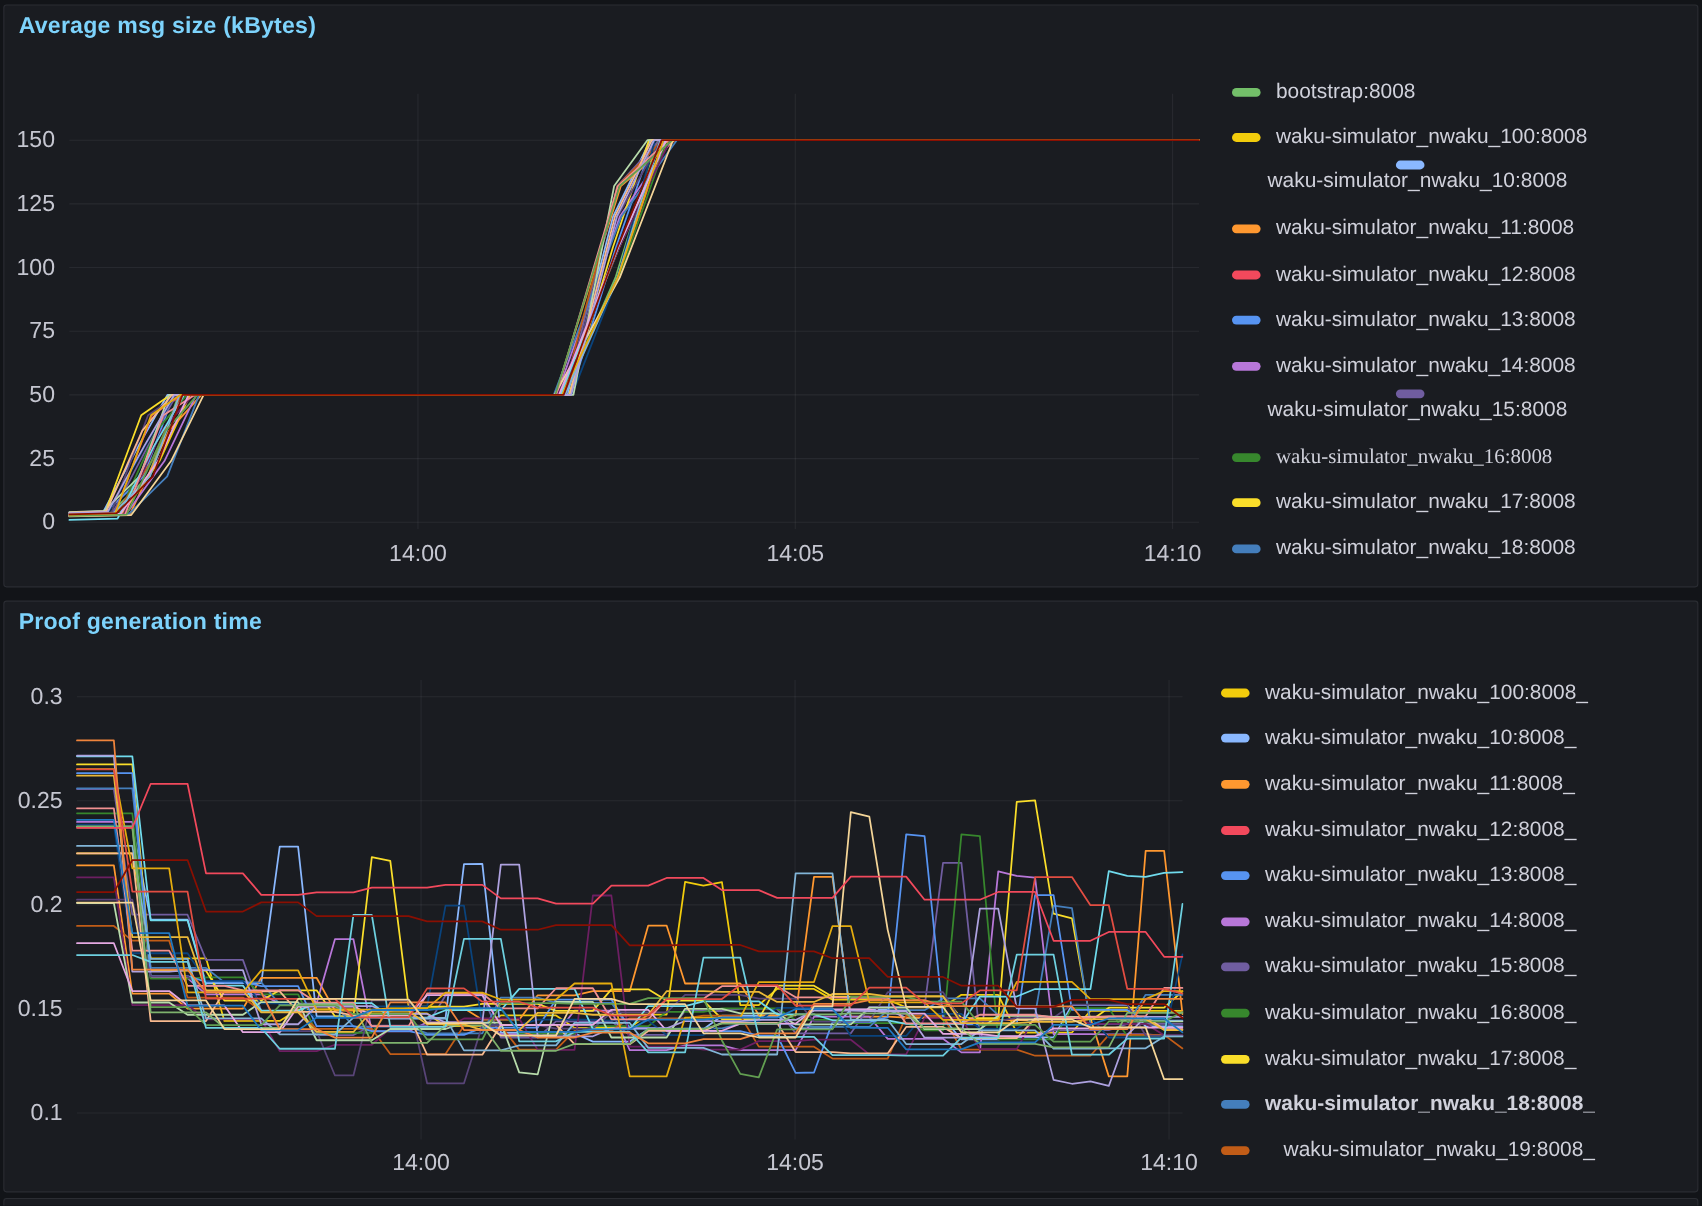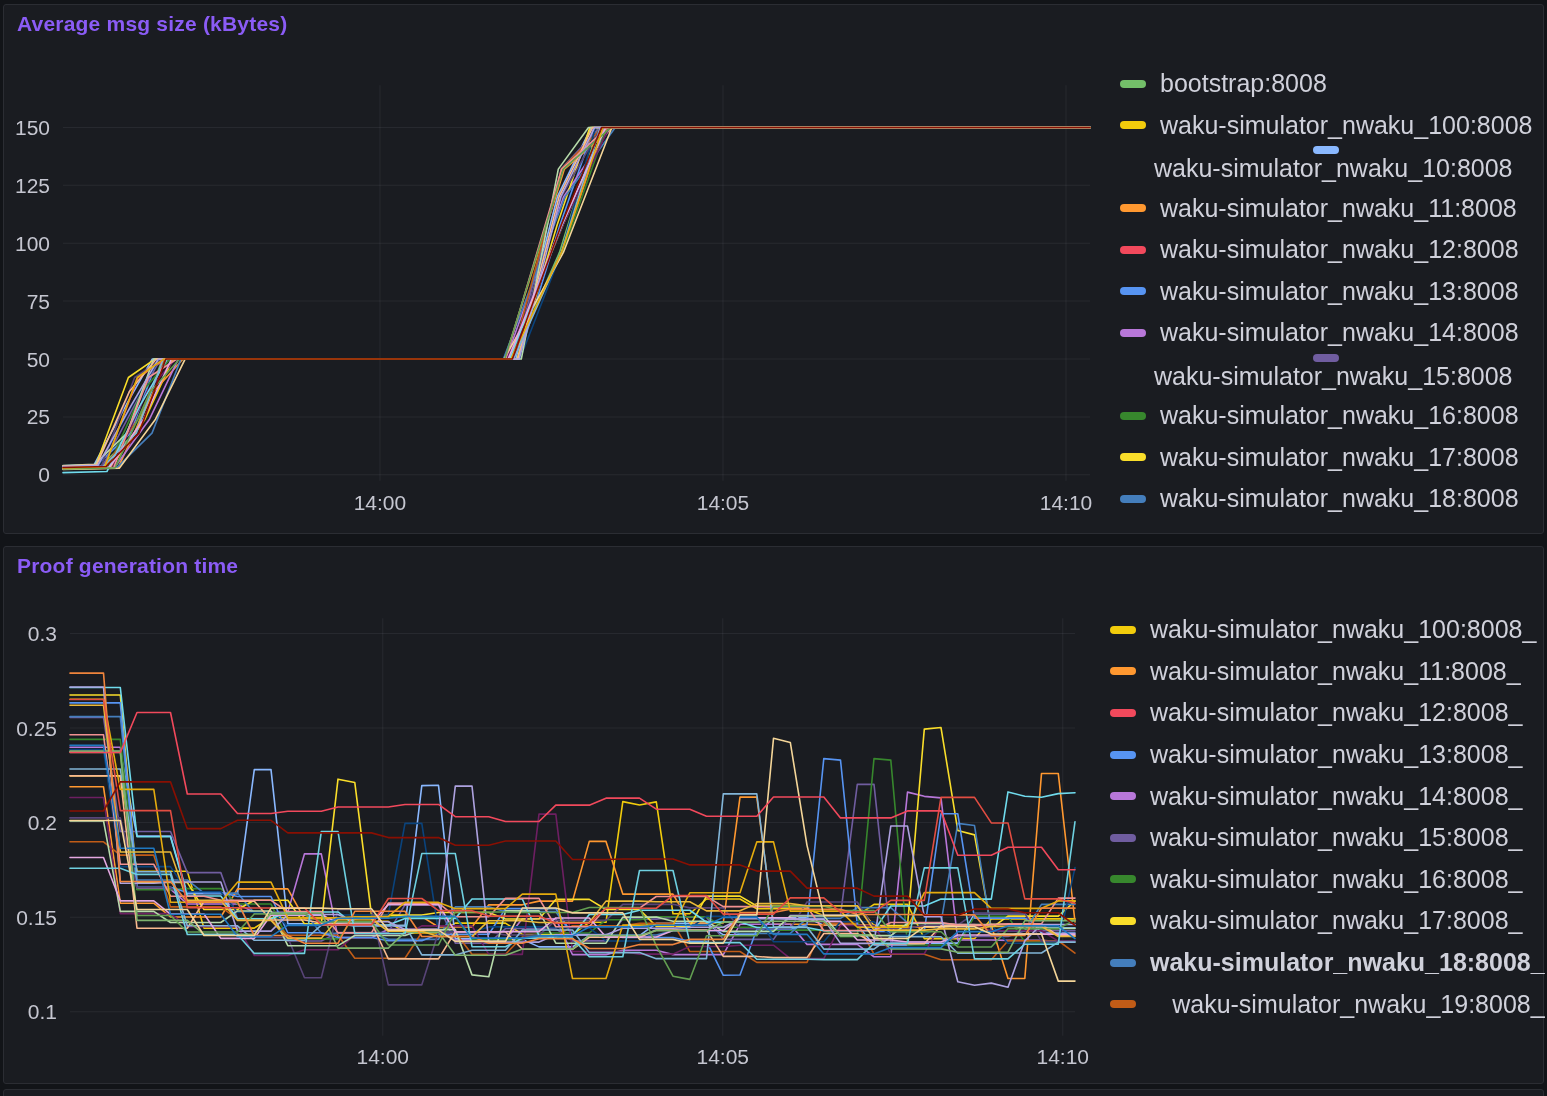--- a/index.html
+++ b/index.html
@@ -3,26 +3,26 @@
 <meta charset="utf-8">
 <style>
   html,body{margin:0;padding:0;background:#121418;width:1547px;height:1096px;overflow:hidden;
     font-family:"Liberation Sans",sans-serif;}
   .page{position:relative;width:1547px;height:1096px;background:#121418;}
   .panel{position:absolute;left:3px;right:3px;background:#1A1C21;border:1px solid #2B2D33;border-radius:3px;}
   .panel-top{top:4px;height:528px;}
   .panel-bottom{top:546px;height:536px;}
   .panel-next{top:1089px;height:60px;}
   .panel-title{position:absolute;left:13px;top:7px;margin:0;font-size:21px;font-weight:600;
-    color:#8b5cf6;letter-spacing:.2px;}
+    color:#7dd3fc;letter-spacing:.2px;}
   .chart-svg{position:absolute;inset:0;width:100%;height:100%;}
   .legend{position:absolute;margin:0;padding:0;list-style:none;}
   .legend li{display:flex;align-items:center;cursor:pointer;}
   .legend .swatch{display:inline-block;width:26px;height:8px;border-radius:4px;flex:0 0 auto;}
-  .legend .lab{margin-left:14px;font-size:25px;color:#D0D1DB;white-space:nowrap;}
+  .legend .lab{margin-left:14px;font-size:19px;color:#D0D1DB;white-space:nowrap;}
 </style>
 </head>
 <body>
 
 <div class="page">
 
   <section class="panel panel-top">
     <h2 class="panel-title">Average msg size (kBytes)</h2>
     <svg class="chart-svg" viewBox="0 0 1539 526" preserveAspectRatio="none">
         <g stroke="rgba(204,204,220,0.08)" stroke-width="1">
@@ -109,21 +109,21 @@
           <span class="lab">waku-simulator_nwaku_13:8008</span>
         </li>
         <li style="height: 41.5px;">
           <span class="swatch" style="background: rgb(184, 119, 217);"></span>
           <span class="lab">waku-simulator_nwaku_14:8008</span>
         </li>
         <li style="height: 41.5px; flex-direction: column;">
           <span class="swatch" style="background: rgb(112, 93, 160);"></span>
           <span class="lab">waku-simulator_nwaku_15:8008</span>
         </li>
-        <li style="height: 41.5px;">
+        <li style="height: 41.5px; font-family: Liberation Serif, serif;">
           <span class="swatch" style="background: rgb(55, 135, 45);"></span>
           <span class="lab">waku-simulator_nwaku_16:8008</span>
         </li>
         <li style="height: 41.5px;">
           <span class="swatch" style="background: rgb(250, 222, 42);"></span>
           <span class="lab">waku-simulator_nwaku_17:8008</span>
         </li>
         <li style="height: 41.5px;">
           <span class="swatch" style="background: rgb(68, 126, 188);"></span>
           <span class="lab">waku-simulator_nwaku_18:8008</span>
@@ -192,20 +192,24 @@
           <text x="718.7740189445196" y="515" text-anchor="middle">14:05</text>
           <text x="1058.7604871447902" y="515" text-anchor="middle">14:10</text>
         </g>
       </svg>
     <ul class="legend" style="left: 1106px; top: 62px;">
         <li style="height: 41.6px;">
           <span class="swatch" style="background: rgb(242, 204, 12);"></span>
           <span class="lab">waku-simulator_nwaku_100:8008_</span>
         </li>
         <li style="height: 41.6px;">
+          <span class="swatch" style="background: rgb(138, 184, 255);"></span>
+          <span class="lab">waku-simulator_nwaku_10:8008_</span>
+        </li>
+        <li style="height: 41.6px;">
           <span class="swatch" style="background: rgb(255, 152, 48);"></span>
           <span class="lab">waku-simulator_nwaku_11:8008_</span>
         </li>
         <li style="height: 41.6px;">
           <span class="swatch" style="background: rgb(242, 73, 92);"></span>
           <span class="lab">waku-simulator_nwaku_12:8008_</span>
         </li>
         <li style="height: 41.6px;">
           <span class="swatch" style="background: rgb(87, 148, 242);"></span>
           <span class="lab">waku-simulator_nwaku_13:8008_</span>

